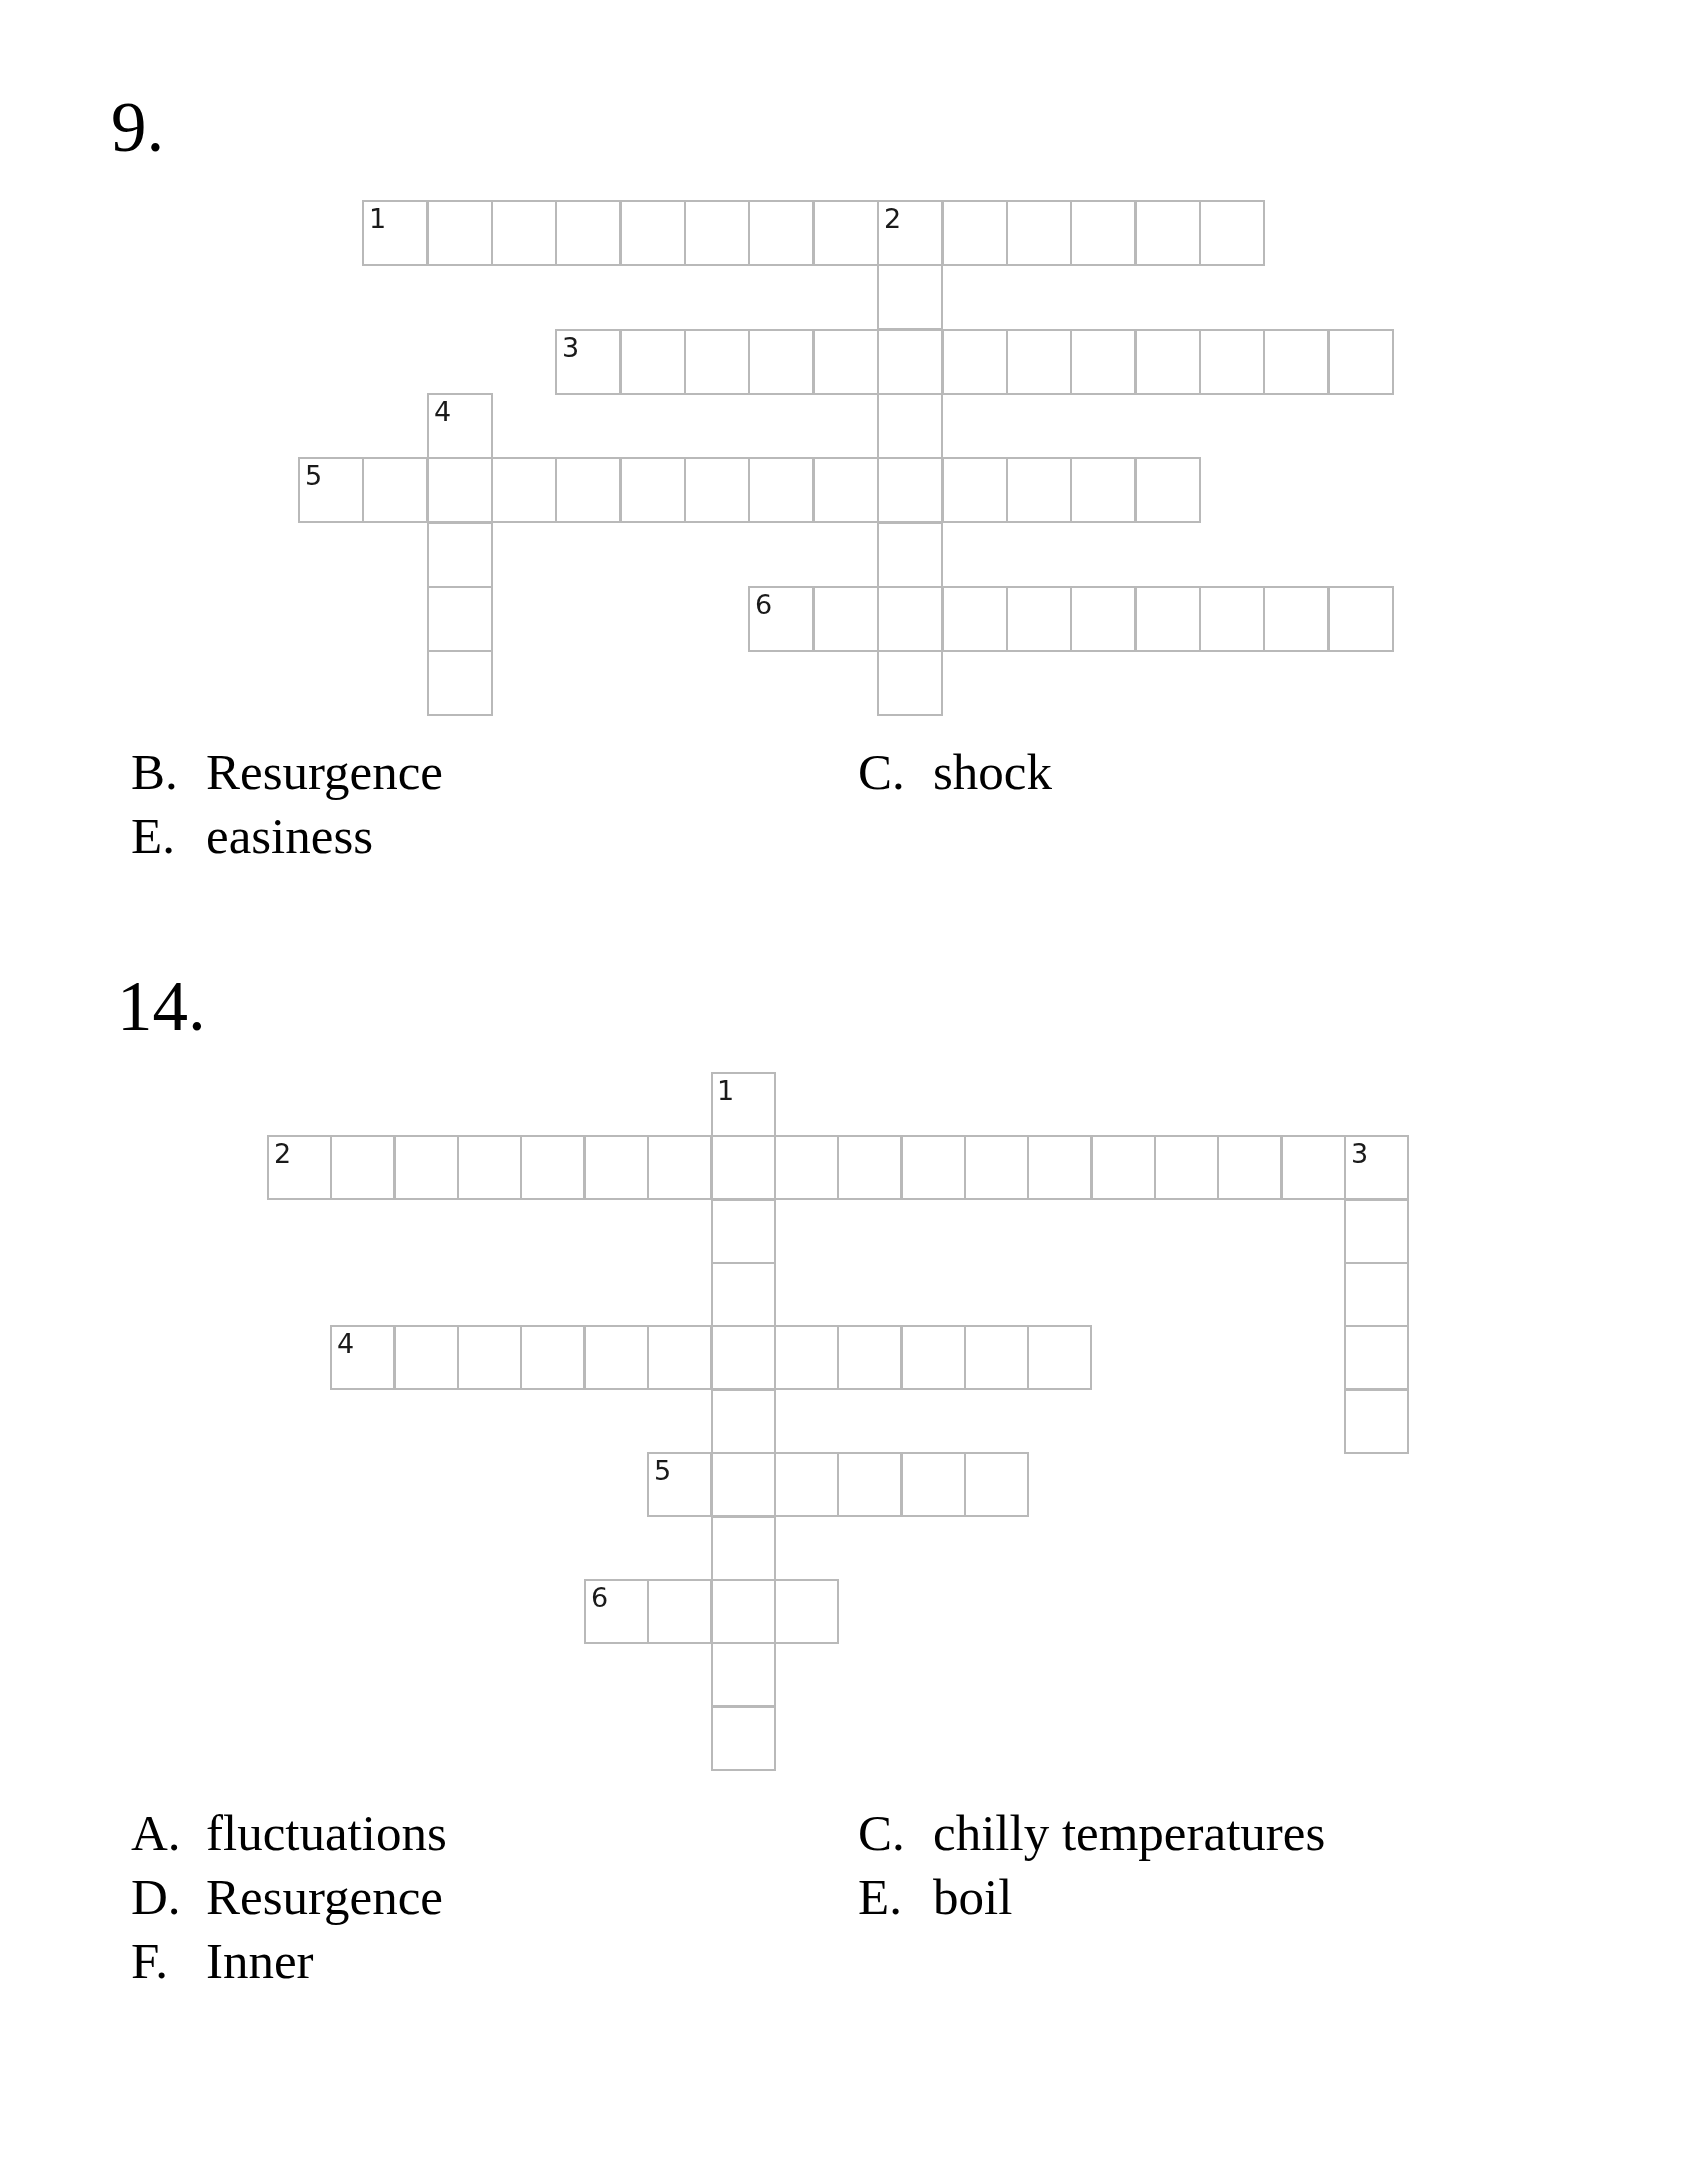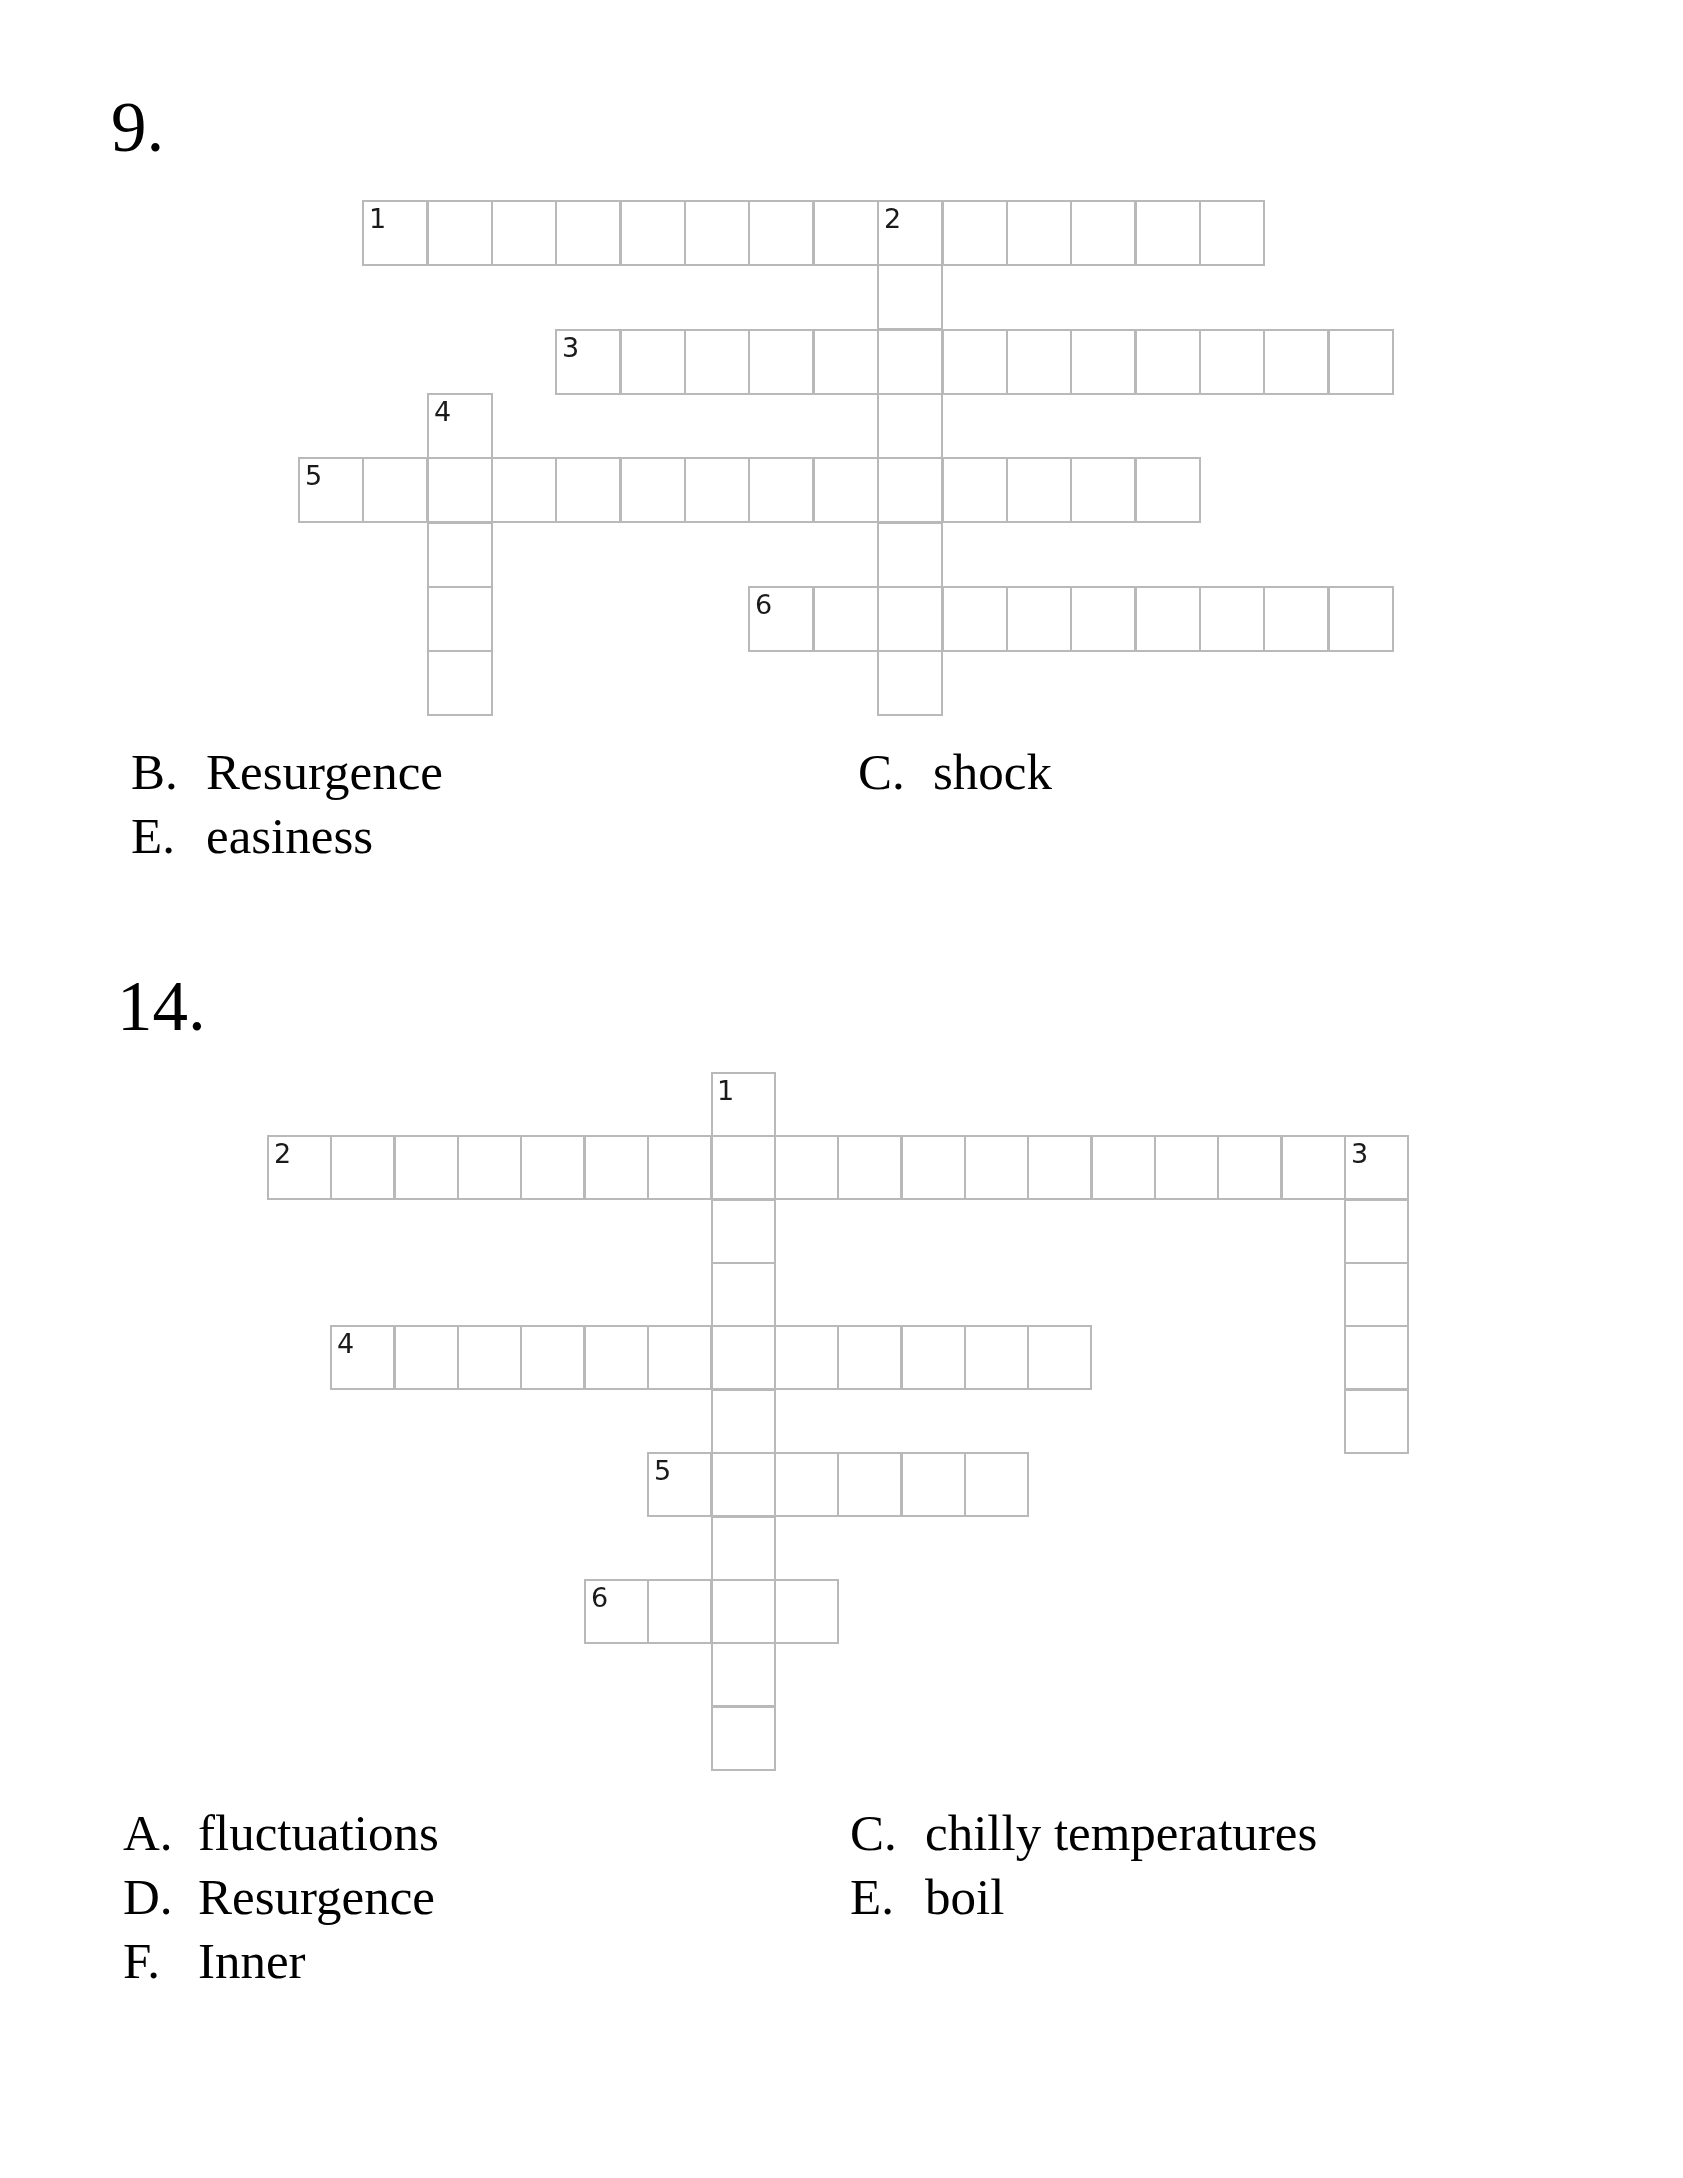--- a/index.html
+++ b/index.html
@@ -25,21 +25,21 @@
   .cellnum{
     position:absolute;font-family:"DejaVu Sans", sans-serif;
     font-size:27px;line-height:1;color:#1a1a1a;z-index:2;
   }
 
   .options{
     position:absolute;display:grid;grid-template-columns:727px max-content;
     grid-auto-rows:64px;font-size:51px;line-height:64px;white-space:nowrap;
   }
   #options9{left:131px;top:740px;}
-  #options10{left:123px;top:1801px;}
+  #options10{left:131px;top:1801px;}
   .opt{height:64px;line-height:64px;}
   .opt-letter{display:inline-block;width:75px;}
 </style>
 </head>
 <body>
 
 <div class="qnum" id="qnum9">9.</div>
 <div class="grid-layer" id="grid9" style="width: 1096px; height: 517px;">
     <div class="cell" style="left: 64px; top: 0px; width: 66px; height: 66px; border-color: rgb(185, 185, 185);"></div>
     <div class="cell" style="left: 129px; top: 0px; width: 66px; height: 66px; border-color: rgb(185, 185, 185);"></div>

